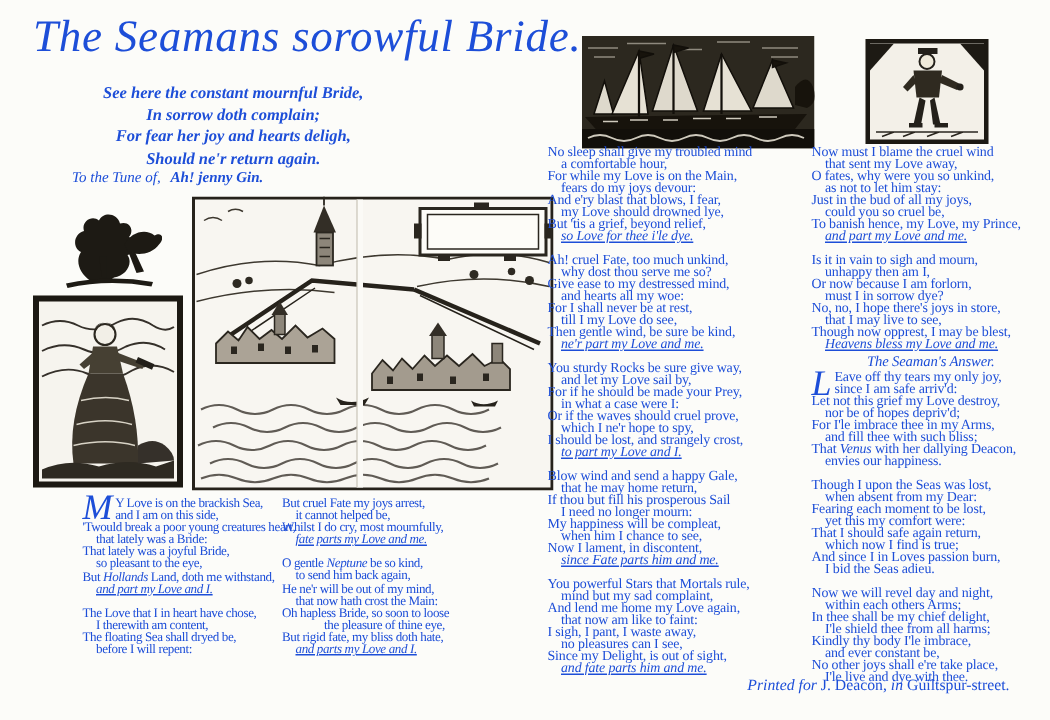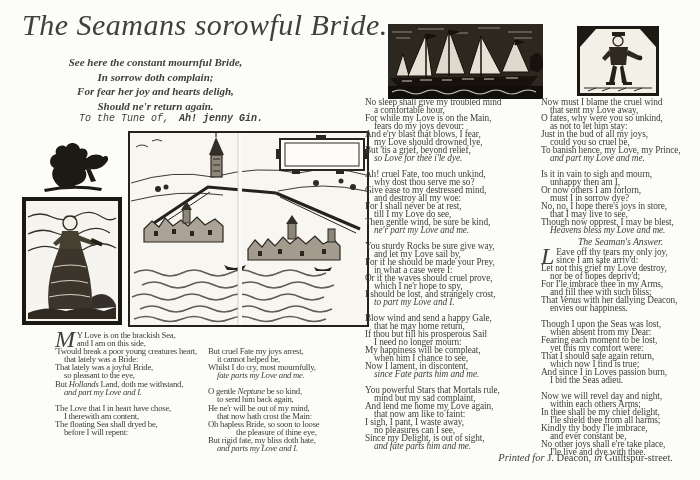--- a/index.html
+++ b/index.html
@@ -1,40 +1,40 @@
 <!DOCTYPE html>
 <html><head>
 <meta charset="utf-8">
 <style>
   html,body{margin:0;padding:0;background:#e9e9e9;}
   .page{position:relative;width:700px;height:480px;background:#fcfcf9;overflow:hidden;
-        font-family:"Liberation Serif","DejaVu Serif",serif;color:#404040;}
+        font-family:"Liberation Serif","DejaVu Serif",serif;color:#1d4ed8;}
   .title{position:absolute;left:22px;top:8px;margin:0;font-weight:normal;font-style:italic;
          font-size:30px;letter-spacing:.5px;white-space:nowrap;}
   .subtitle{position:absolute;left:48px;top:55px;width:215px;text-align:center;
             font-weight:bold;font-style:italic;font-size:11px;line-height:14.5px;}
-  .tune{position:absolute;left:48px;top:113px;width:215px;text-align:right;
-        font-style:italic;font-size:10px;white-space:nowrap;font-family:Liberation Mono, monospace;}
+  .tune{position:absolute;left:48px;top:113px;width:215px;text-align:left;
+        font-style:italic;font-size:10px;white-space:nowrap;}
   .tune-name{font-weight:bold;margin-left:4px;}
   .woodcut{position:absolute;}
   .wc-bride{left:22px;top:197px;width:100px;height:128px;border:4px solid #1c1913;box-sizing:border-box;background:#f6f4ee;}
   .wc-trees{left:38px;top:141px;width:70px;height:52px;}
   .wc-pan{left:128px;top:131px;width:241px;height:196px;background:#f8f6f1;}
   .wc-ships{left:388px;top:24px;width:155px;height:75px;}
   .wc-seaman{left:577px;top:26px;width:82px;height:70px;border:3px solid #1c1913;box-sizing:border-box;background:#f3f0e8;}
   .col{position:absolute;font-size:9.3px;line-height:8px;letter-spacing:-.1px;}
   .col-left-a{left:55px;top:331px;width:150px;font-size:8.7px;line-height:8.1px;letter-spacing:-.25px;}
-  .col-left-b{left:208px;top:331px;width:166px;font-size:8.7px;line-height:8.1px;letter-spacing:-.25px;margin-top:16px;}
+  .col-left-b{left:188px;top:331px;width:166px;font-size:8.7px;line-height:8.1px;letter-spacing:-.25px;}
   .col-middle{left:365px;top:98px;width:176px;}
   .col-right{left:541px;top:98px;width:159px;}
   .stanza{margin:0 0 8px 0;}
   .line{white-space:nowrap;}
   .ind1{padding-left:9px;}
   .ind2{padding-left:28px;}
-  .it{font-style:italic;}
+  .it{font-style:italic;text-decoration:underline;}
   .dropcap{float:left;font-style:italic;font-size:24px;line-height:16px;padding-right:2px;}
   .stanza-heading{font-style:italic;text-align:center;font-size:9.8px;margin:-4px 0 2px 0;}
   .imprint{position:absolute;left:398px;top:452px;width:275px;text-align:right;font-size:10.5px;white-space:nowrap;}
   svg{display:block;}
 </style>
 </head>
 <body>
 
 <div class="page">
 
@@ -254,21 +254,21 @@
         <div class="line ind1"><span>fears do my joys devour:</span></div>
         <div class="line"><span>And e'ry blast that blows, I fear,</span></div>
         <div class="line ind1"><span>my Love should drowned lye,</span></div>
         <div class="line"><span>But 'tis a grief, beyond relief,</span></div>
         <div class="line ind1 it"><span>so Love for thee i'le dye.</span></div>
       </div>
       <div class="stanza">
         <div class="line"><span>Ah! cruel Fate, too much unkind,</span></div>
         <div class="line ind1"><span>why dost thou serve me so?</span></div>
         <div class="line"><span>Give ease to my destressed mind,</span></div>
-        <div class="line ind1"><span>and destroy all my woe:</span></div>
+        <div class="line ind1"><span>and hearts all my woe:</span></div>
         <div class="line"><span>For I shall never be at rest,</span></div>
         <div class="line ind1"><span>till I my Love do see,</span></div>
         <div class="line"><span>Then gentle wind, be sure be kind,</span></div>
         <div class="line ind1 it"><span>ne'r part my Love and me.</span></div>
       </div>
       <div class="stanza">
         <div class="line"><span>You sturdy Rocks be sure give way,</span></div>
         <div class="line ind1"><span>and let my Love sail by,</span></div>
         <div class="line"><span>For if he should be made your Prey,</span></div>
         <div class="line ind1"><span>in what a case were I:</span></div>
@@ -305,21 +305,21 @@
         <div class="line"><span>O fates, why were you so unkind,</span></div>
         <div class="line ind1"><span>as not to let him stay:</span></div>
         <div class="line"><span>Just in the bud of all my joys,</span></div>
         <div class="line ind1"><span>could you so cruel be,</span></div>
         <div class="line"><span>To banish hence, my Love, my Prince,</span></div>
         <div class="line ind1 it"><span>and part my Love and me.</span></div>
       </div>
       <div class="stanza">
         <div class="line"><span>Is it in vain to sigh and mourn,</span></div>
         <div class="line ind1"><span>unhappy then am I,</span></div>
-        <div class="line"><span>Or now others I am forlorn,</span></div>
+        <div class="line"><span>Or now because I am forlorn,</span></div>
         <div class="line ind1"><span>must I in sorrow dye?</span></div>
         <div class="line"><span>No, no, I hope there's joys in store,</span></div>
         <div class="line ind1"><span>that I may live to see,</span></div>
         <div class="line"><span>Though now opprest, I may be blest,</span></div>
         <div class="line ind1 it"><span>Heavens bless my Love and me.</span></div>
       </div>
       <div class="stanza-heading"><span>The Seaman's Answer.</span></div>
       <div class="stanza">
         <span class="dropcap">L</span>
         <div class="line"><span>Eave off thy tears my only joy,</span></div>

